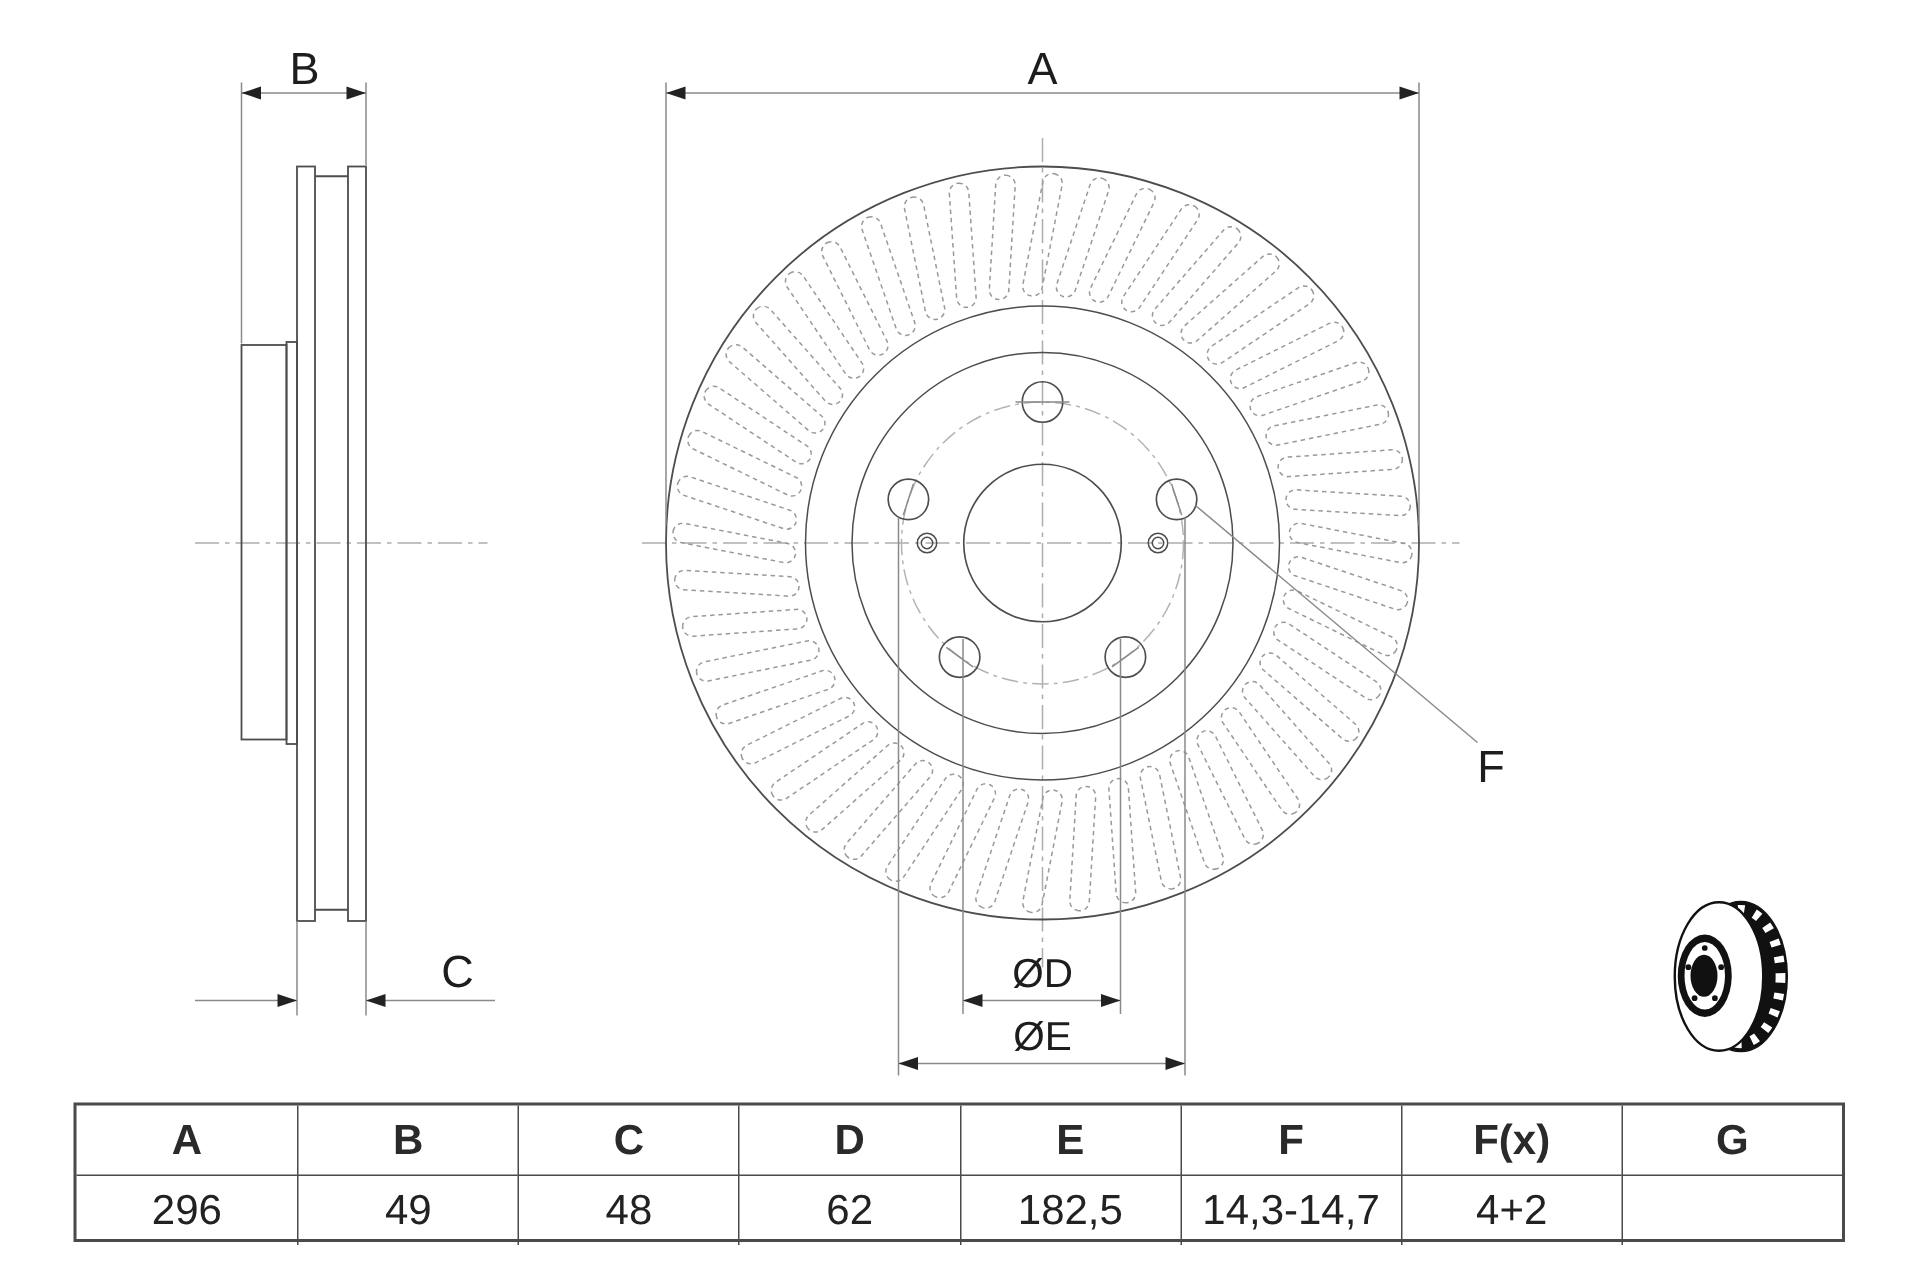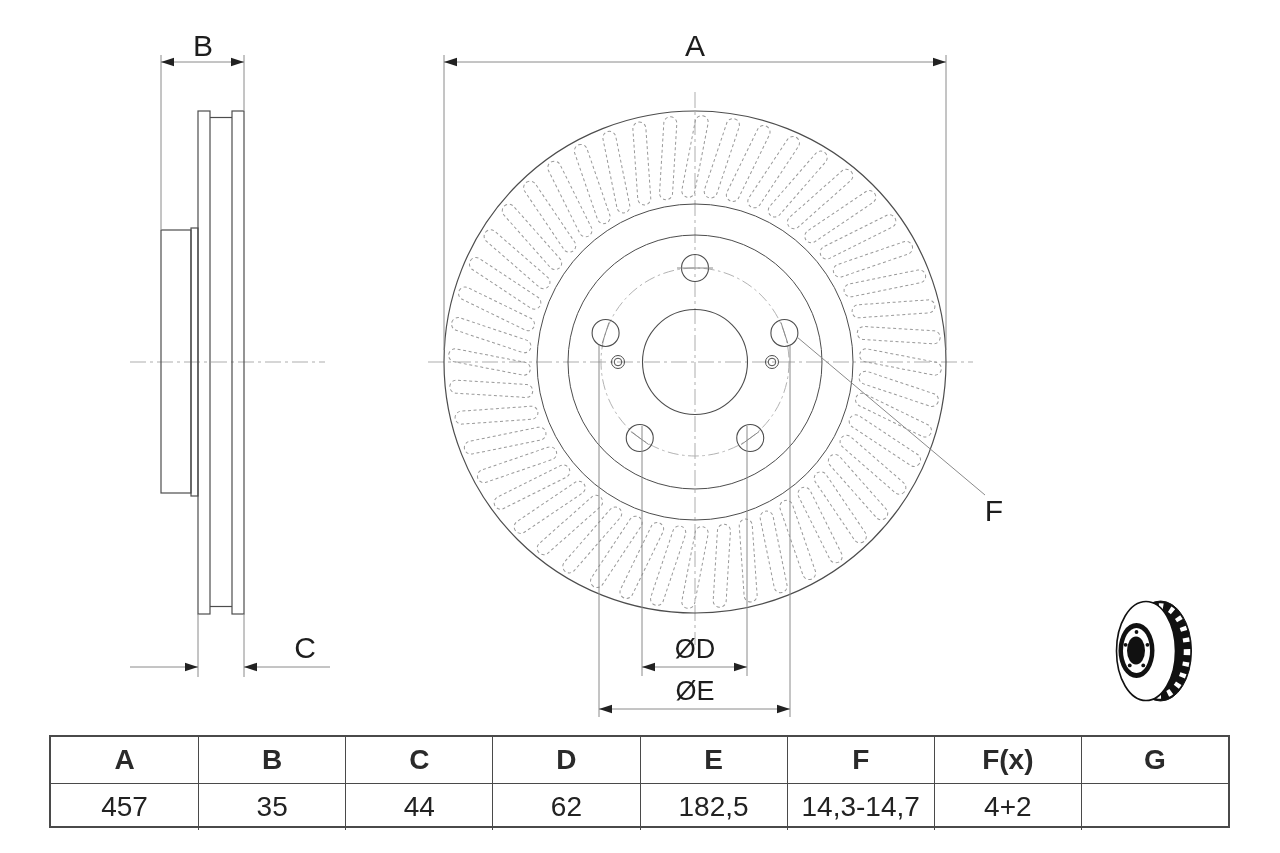--- a/index.html
+++ b/index.html
@@ -183,23 +183,23 @@
 
   <div class="spec-table">
     <div class="spec-cell head first">A</div>
     <div class="spec-cell head">B</div>
     <div class="spec-cell head">C</div>
     <div class="spec-cell head">D</div>
     <div class="spec-cell head">E</div>
     <div class="spec-cell head">F</div>
     <div class="spec-cell head">F(x)</div>
     <div class="spec-cell head">G</div>
-    <div class="spec-cell first">457</div>
-    <div class="spec-cell">35</div>
-    <div class="spec-cell">44</div>
+    <div class="spec-cell first">296</div>
+    <div class="spec-cell">49</div>
+    <div class="spec-cell">48</div>
     <div class="spec-cell">62</div>
     <div class="spec-cell">182,5</div>
     <div class="spec-cell">14,3-14,7</div>
     <div class="spec-cell">4+2</div>
     <div class="spec-cell"></div>
   </div>
 
 </div>
 
 </body></html>

